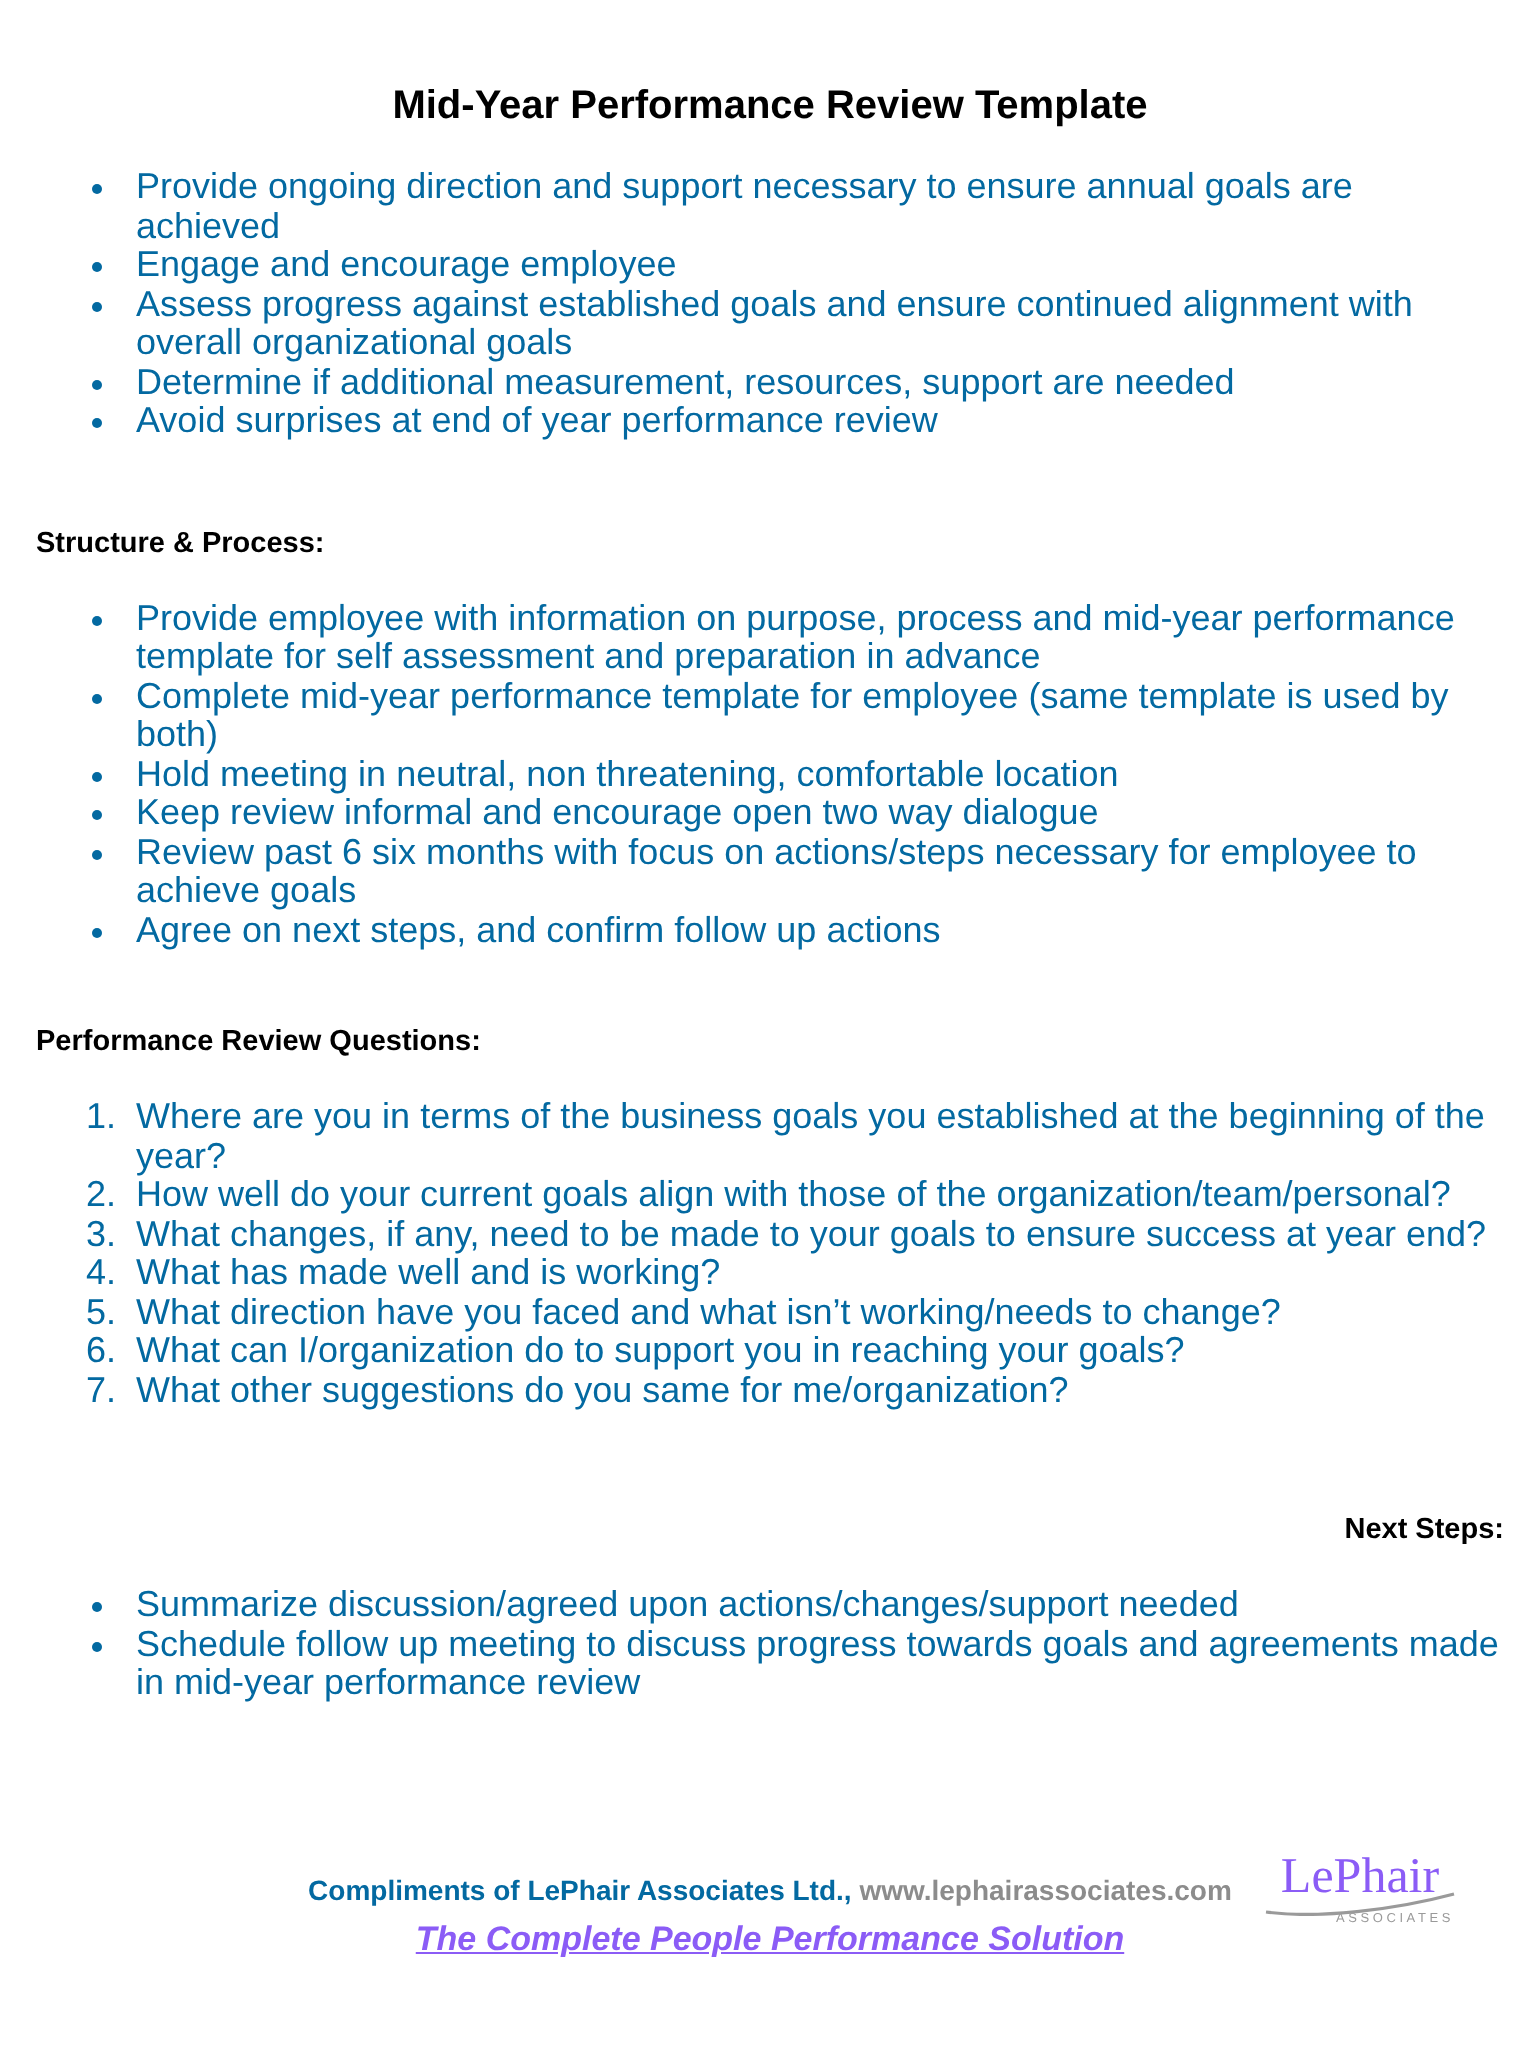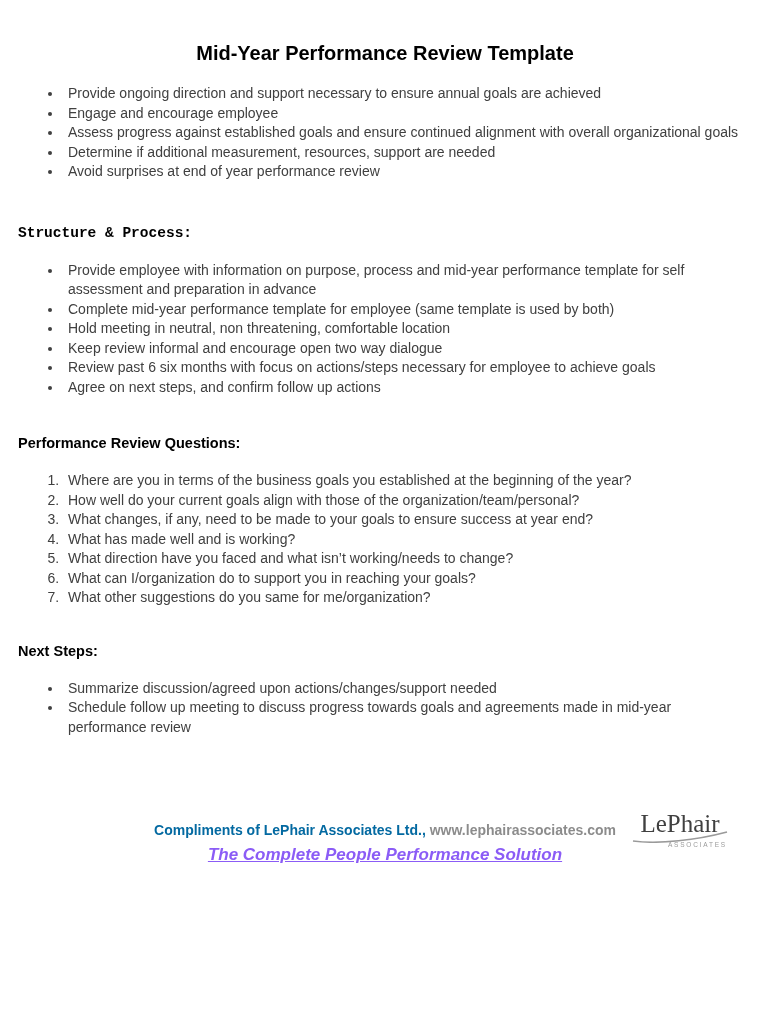--- a/index.html
+++ b/index.html
@@ -23,29 +23,29 @@
     line-height: 26px;
   }
   .sec-heading {
     font-size: 14.5px;
     font-weight: 700;
     color: #000;
     margin: 0;
     line-height: 20px;
   }
   .sec-purpose   .sec-heading { margin-top: 54px; }
-  .sec-structure .sec-heading { margin-top: 41px; font-family: Liberation Mono, monospace; }
+  .sec-structure .sec-heading { margin-top: 41px; }
   .sec-questions .sec-heading { margin-top: 36px; }
-  .sec-next      .sec-heading { margin-top: 33px; }
+  .sec-next      .sec-heading { margin-top: 50px; text-align: right; }
   .doc-list {
     margin: 18px 0 0 0;
     padding-left: 45px;
-    font-size: 14px;
+    font-size: 18px;
     line-height: 19.5px;
-    color: #404040;
+    color: #0369a1;
   }
   .doc-list li { padding-left: 5px; }
   .doc-footer {
     margin-top: 84px;
     position: relative;
     text-align: center;
   }
   .footer-line1 { font-size: 14px; line-height: 19px; }
   .compliments { font-weight: 700; color: #0369a1; }
   .website { font-weight: 700; color: #8c8c8c; cursor: pointer; }
@@ -60,21 +60,21 @@
   }
   .logo {
     position: absolute;
     right: 22px;
     top: -10px;
     width: 100px;
   }
   .logo-text {
     font-family: "Liberation Serif", serif;
     font-size: 25px;
-    color: #404040;
+    color: #8b5cf6;
     line-height: 1;
     text-align: center;
   }
   .logo-swoosh { display: block; margin: -5px auto 0 auto; }
   .logo-sub {
     font-size: 6.5px;
     letter-spacing: 1.8px;
     color: #9a9a9a;
     text-align: right;
     padding-right: 3px;

